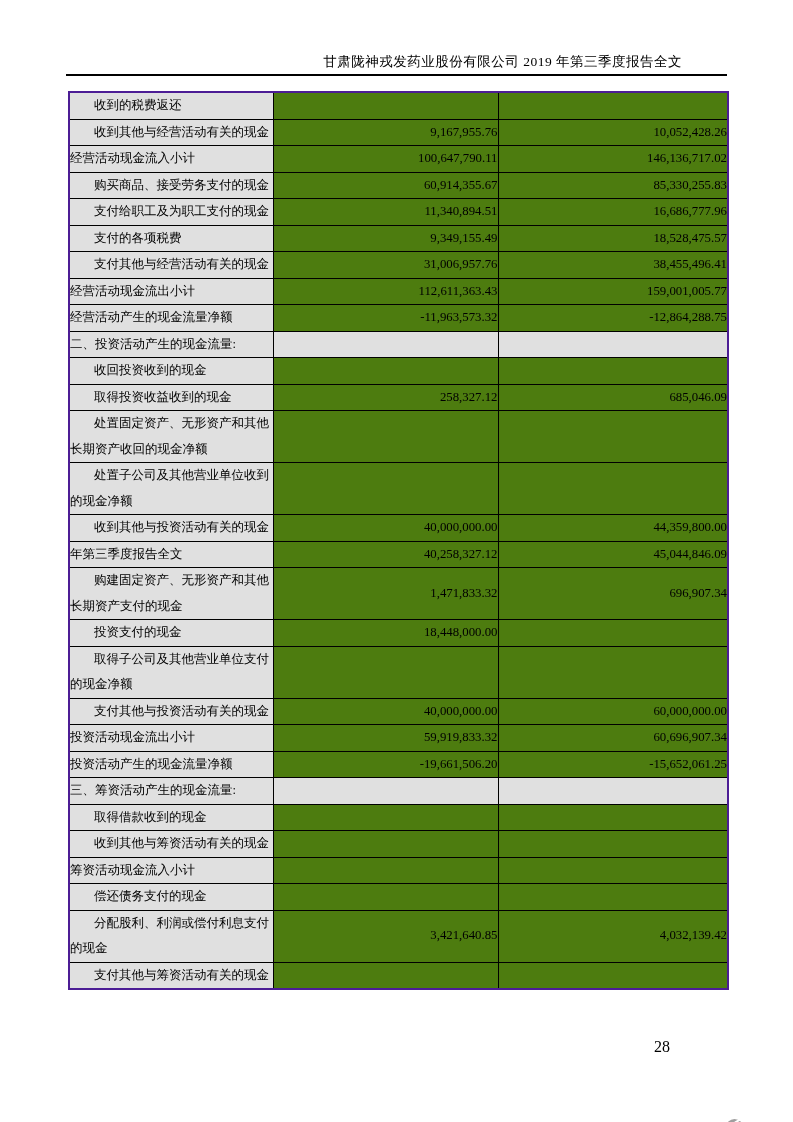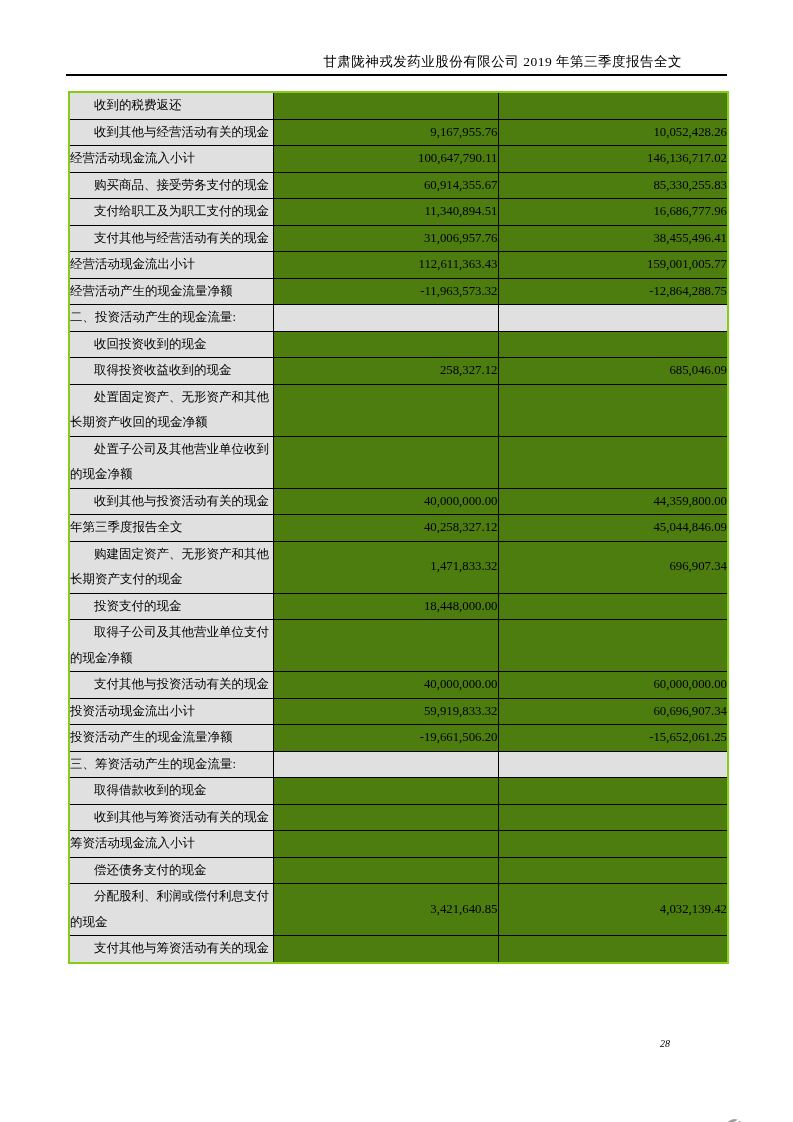--- a/index.html
+++ b/index.html
@@ -29,21 +29,21 @@
     height: 2px;
     background: #000000;
   }
   table.fin-table {
     position: absolute;
     top: 91px;
     left: 68px;
     width: 659px;
     border-collapse: collapse;
     table-layout: fixed;
-    border: 2px solid #84cc16;
+    border: 2px solid #4c1d95;
     font-size: 12.5px;
   }
   table.fin-table td {
     border: 1px solid #000000;
     line-height: 25.5px;
     padding: 0;
     vertical-align: middle;
     overflow: hidden;
   }
   td.label {
@@ -60,22 +60,21 @@
     background: #4d7c0f;
     font-size: 12.8px;
   }
   td.num.c1 { width: 225px; }
   td.num.c2 { width: 230px; }
   tr.section td.num { background: #e0e0e0; }
   .page-number {
     position: absolute;
     top: 1038px;
     right: 78px;
-    font-size: 10px;
-    font-style: italic;
+    font-size: 16px;
   }
   .footer-logo {
     position: absolute;
     top: 1122px;
     right: 3px;
     width: 130px;
     text-align: right;
     color: #a2a2a2;
     font-family: "Liberation Sans", "DejaVu Sans", sans-serif;
     line-height: 1.1;
@@ -143,20 +142,27 @@
           </td>
           <td class="num c1">60,914,355.67</td>
           <td class="num c2">85,330,255.83</td>
         </tr>
         <tr>
           <td class="label indent">
             <span class="txt">支付给职工及为职工支付的现金</span>
           </td>
           <td class="num c1">11,340,894.51</td>
           <td class="num c2">16,686,777.96</td>
+        </tr>
+        <tr>
+          <td class="label indent">
+            <span class="txt">支付的各项税费</span>
+          </td>
+          <td class="num c1">9,349,155.49</td>
+          <td class="num c2">18,528,475.57</td>
         </tr>
         <tr>
           <td class="label indent">
             <span class="txt">支付其他与经营活动有关的现金</span>
           </td>
           <td class="num c1">31,006,957.76</td>
           <td class="num c2">38,455,496.41</td>
         </tr>
         <tr>
           <td class="label">

